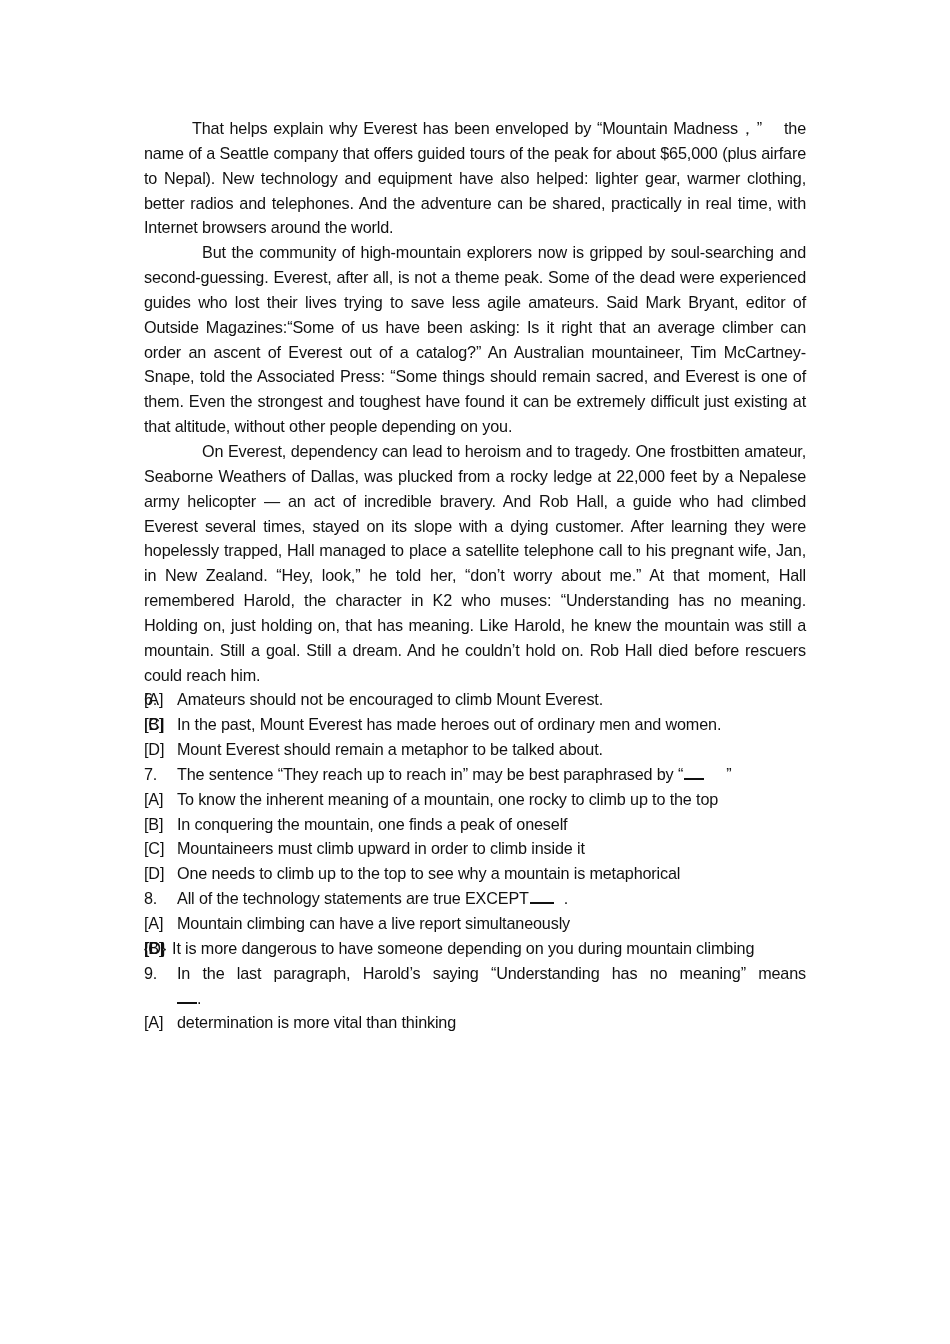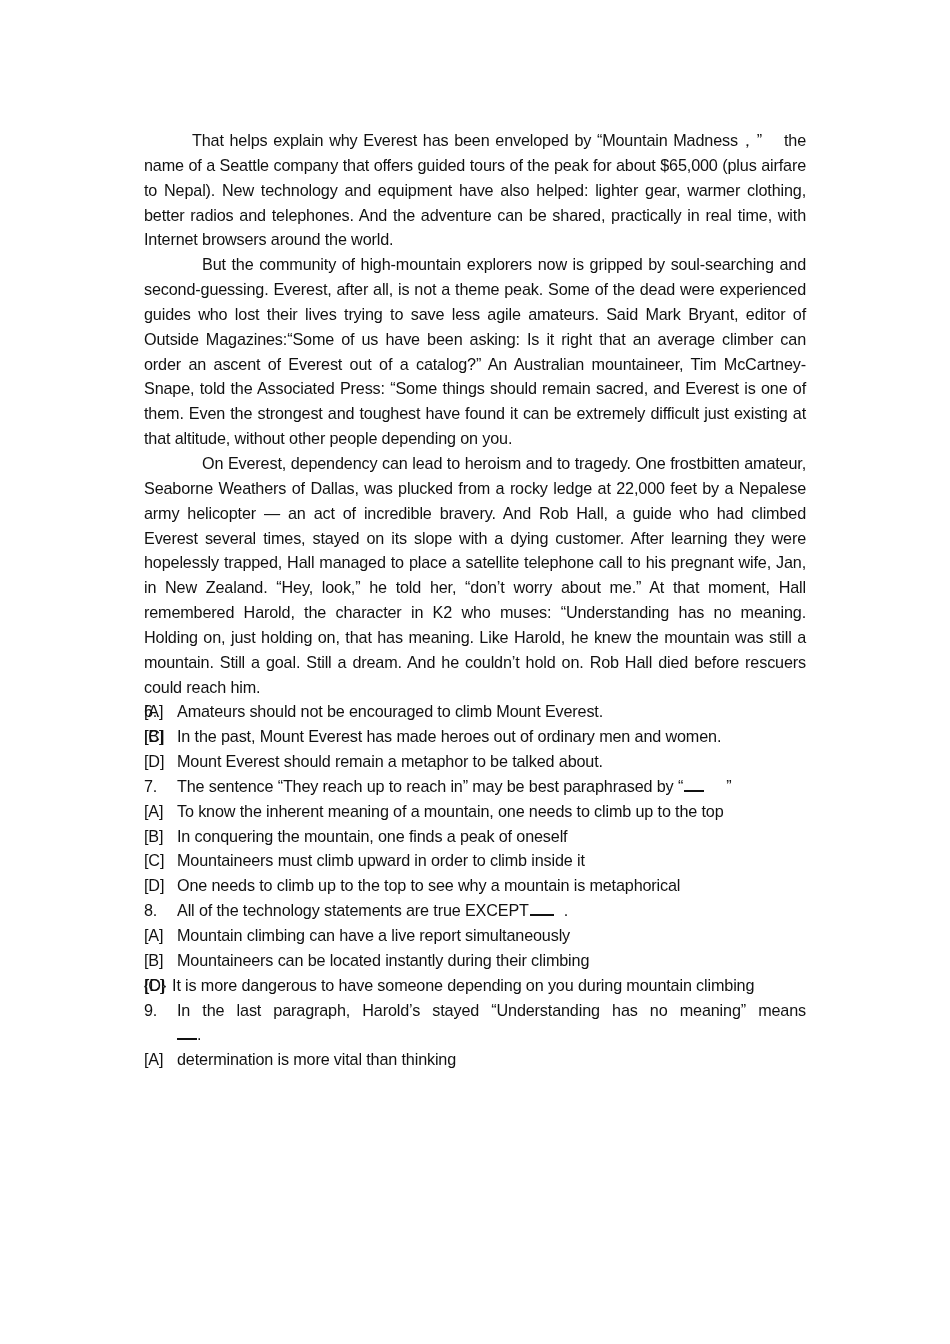--- a/index.html
+++ b/index.html
@@ -1,20 +1,20 @@
 <!DOCTYPE html>
 <html><head>
 <meta charset="utf-8">
 <style>
   html, body { margin: 0; padding: 0; background: #ffffff; }
   body { width: 950px; height: 1344px; position: relative; overflow: hidden; }
   .page {
     position: absolute;
     left: 144px;
-    top: 128px;
+    top: 116px;
     width: 662px;
     font-family: "Liberation Sans", "DejaVu Sans", sans-serif;
     font-size: 16.2px;
     line-height: 24.85px;
     color: #111111;
     letter-spacing: -0.15px;
   }
   .para { text-align: justify; margin: 0; text-indent: 58px; }
   .para.first { text-indent: 48px; }
   .q, .opt {
@@ -56,33 +56,33 @@
   <div>
     <p class="q"><span class="num">6.</span></p>
     <p class="opt"><span class="lab">[A]</span><span>Amateurs should not be encouraged to climb Mount Everest.</span></p>
     <p class="opt"><span class="lab">[B]</span></p>
     <p class="opt"><span class="lab">[C]</span><span>In the past, Mount Everest has made heroes out of ordinary men and women.</span></p>
     <p class="opt"><span class="lab">[D]</span><span>Mount Everest should remain a metaphor to be talked about.</span></p>
   </div>
 
   <div>
     <p class="q"><span class="num">7.</span><span>The sentence “They reach up to reach in” may be best paraphrased by “</span><span class="blank b7"></span><span>”</span></p>
-    <p class="opt"><span class="lab">[A]</span><span>To know the inherent meaning of a mountain, one needs to climb up to the top</span></p>
+    <p class="opt"><span class="lab">[A]</span><span>To know the inherent meaning of a mountain, one rocky to climb up to the top</span></p>
     <p class="opt"><span class="lab">[B]</span><span>In conquering the mountain, one finds a peak of oneself</span></p>
     <p class="opt"><span class="lab">[C]</span><span>Mountaineers must climb upward in order to climb inside it</span></p>
     <p class="opt"><span class="lab">[D]</span><span>One needs to climb up to the top to see why a mountain is metaphorical</span></p>
   </div>
 
   <div>
     <p class="q"><span class="num">8.</span><span>All of the technology statements are true EXCEPT</span><span class="blank b8"></span><span>.</span></p>
     <p class="opt"><span class="lab">[A]</span><span>Mountain climbing can have a live report simultaneously</span></p>
-    <p class="opt"><span class="lab">[B]</span><span>Mountaineers can be located instantly during their climbing</span></p>
+    <p class="opt"><span class="lab">[B]</span></p>
     <p class="opt"><span class="lab">[C]</span></p>
     <p class="opt hang"><span class="lab">{D}</span><span>It is more dangerous to have someone depending on you during mountain climbing</span></p>
   </div>
 
   <div>
-    <p class="q justify"><span class="num">9.</span><span>In the last paragraph, Harold’s stayed “Understanding has no meaning” means</span></p>
+    <p class="q justify"><span class="num">9.</span><span>In the last paragraph, Harold’s saying “Understanding has no meaning” means</span></p>
     <p class="q9wrap" style="margin:0;"><span class="blank b9"></span><span>.</span></p>
     <p class="opt"><span class="lab">[A]</span><span>determination is more vital than thinking</span></p>
   </div>
 
 </div>
 
 </body></html>

